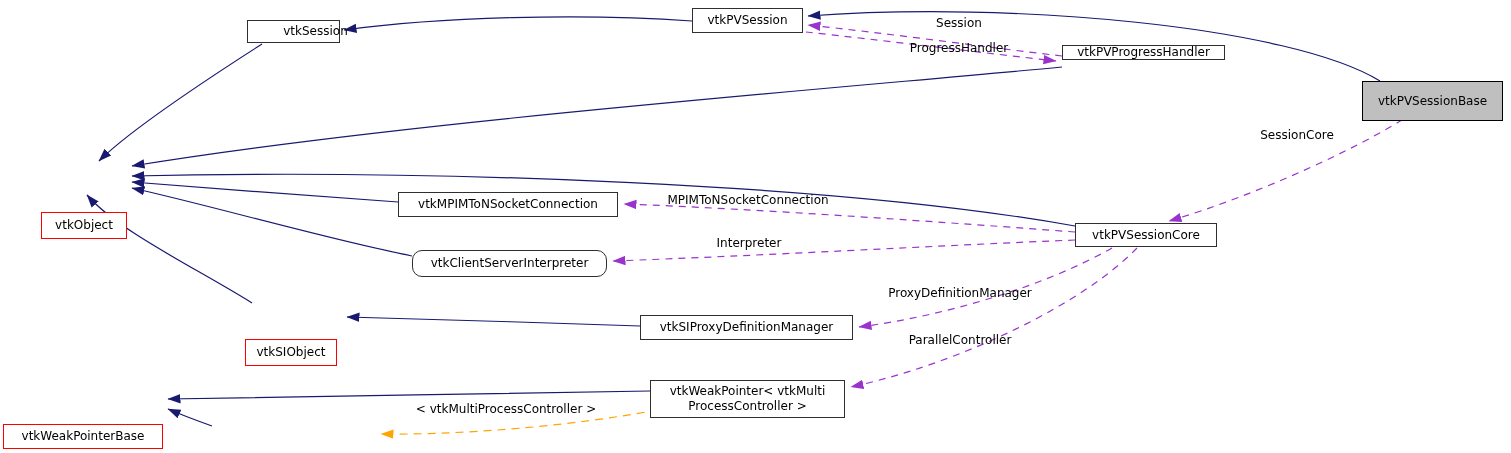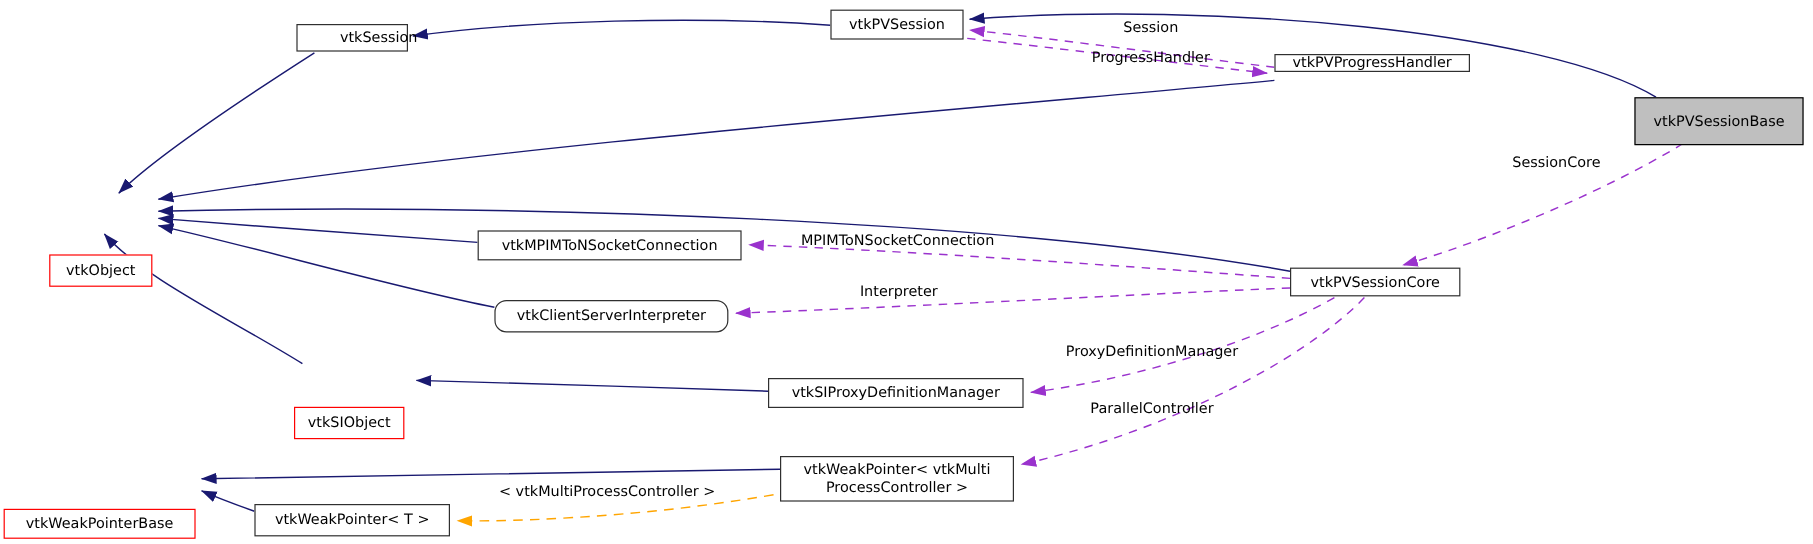--- a/index.html
+++ b/index.html
@@ -115,15 +115,14 @@
   <div class="node focus" id="n-pvsessionbase">vtkPVSessionBase</div>
   <div class="node red" id="n-object">vtkObject</div>
   <div class="node" id="n-mpimtonsocketconnection">vtkMPIMToNSocketConnection</div>
   <div class="node" id="n-clientserverinterpreter">vtkClientServerInterpreter</div>
   <div class="node" id="n-pvsessioncore">vtkPVSessionCore</div>
   <div class="node red" id="n-siobject">vtkSIObject</div>
   <div class="node" id="n-siproxydefinitionmanager">vtkSIProxyDefinitionManager</div>
   <div class="node red" id="n-weakpointerbase">vtkWeakPointerBase</div>
   <div class="node" id="n-weakpointermpc">vtkWeakPointer&lt; vtkMulti
 ProcessController &gt;</div>
-  <div class="node" id="n-weakpointert">vtkWeakPointer&lt; T &gt;</div>
 
 </div>
 
 </body></html>

